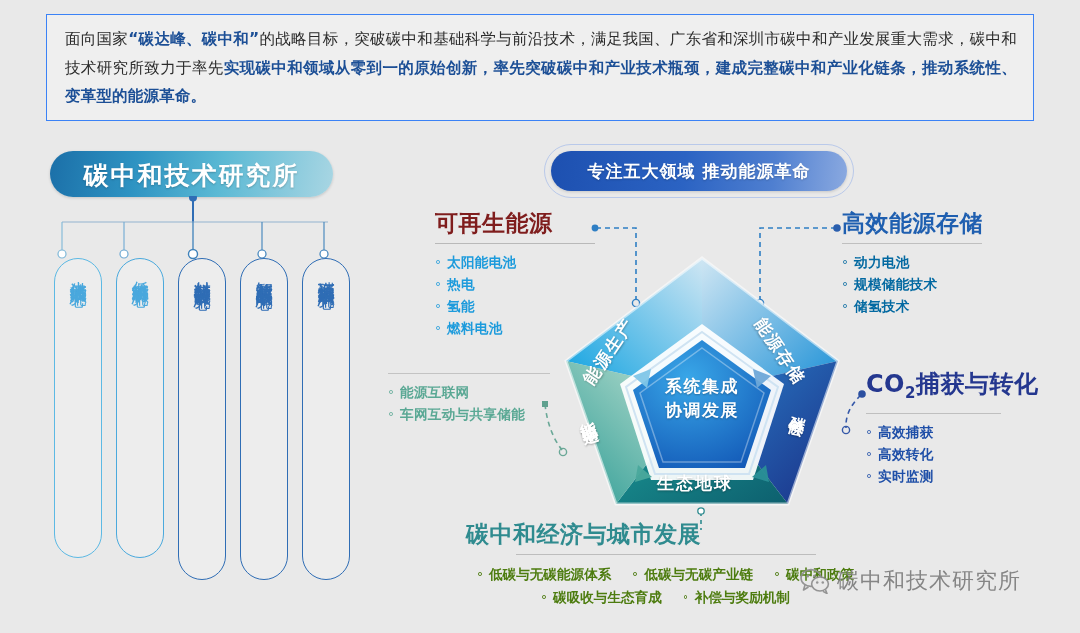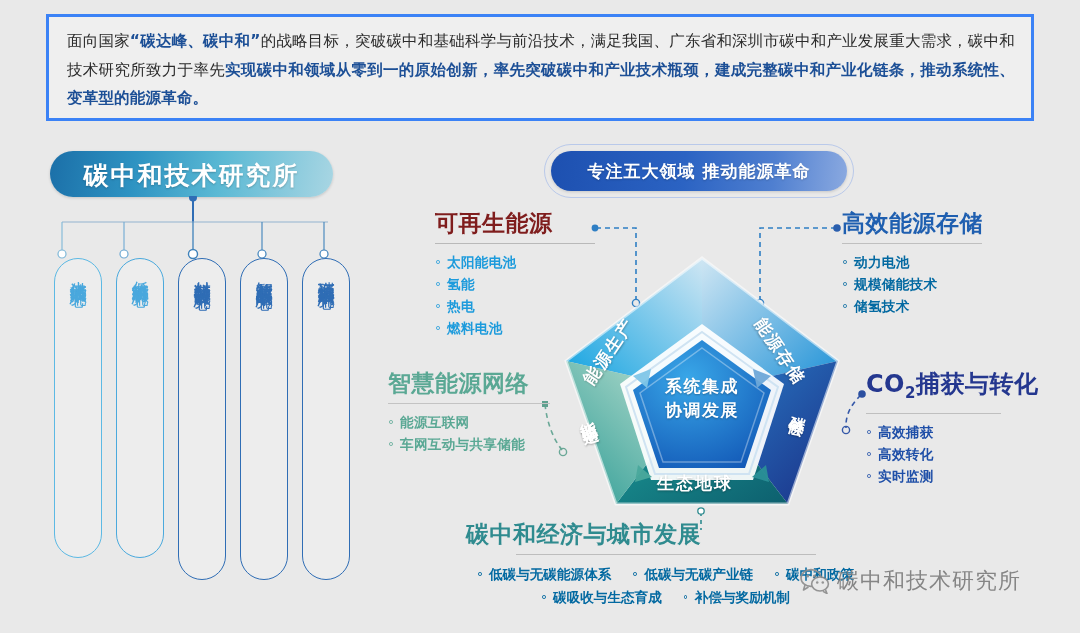--- a/index.html
+++ b/index.html
@@ -7,21 +7,21 @@
     width:1080px;height:633px;
     background:#e9e9e9;
     font-family:"DejaVu Sans","Liberation Sans",sans-serif;
     overflow:hidden;position:relative;
   }
   .stage{position:absolute;left:0;top:0;width:1080px;height:633px;}
 
   
   .intro-box{
     position:absolute;left:46px;top:14px;width:988px;height:107px;
-    background:#efefef;border:3px solid #3b82f6;box-sizing:border-box;
+    background:#efefef;border:1px solid #3b82f6;box-sizing:border-box;
     padding:10px 16px 0 18px;
   }
   .intro-text{
     font-size:15.5px;line-height:28.5px;color:#2b2b2b;
     letter-spacing:.2px;text-align:justify;
   }
   .intro-text .hl{color:#1c4f96;font-weight:bold;}
 
   
   .inst-pill{
@@ -120,21 +120,21 @@
   #sec-grid .rule{width:162px;background:#c3c3c3;}
   #sec-grid li{color:#5aa894;}
 
   
   #sec-econ{left:466px;top:519px;width:400px;}
   #sec-econ h3{color:#2f8b8f;font-size:23px;}
   #sec-econ .rule{width:300px;margin:5px auto 8px auto;background:#bdbdbd;}
   .econ-rows{display:block;}
   .econ-row{display:flex;justify-content:center;gap:22px;}
   .econ-row span{
-    font-size:13.6px;font-weight:bold;color:#0369a1;position:relative;
+    font-size:13.6px;font-weight:bold;color:#4d7c0f;position:relative;
     padding-left:11px;line-height:23px;white-space:nowrap;
   }
   .econ-row span::before{
     content:"";position:absolute;left:0;top:9px;width:3.6px;height:3.6px;
     border:1px solid currentColor;border-radius:50%;box-sizing:border-box;
   }
 
   
   .penta{position:absolute;left:556px;top:256px;width:292px;height:272px;}
   .penta svg{position:absolute;left:0;top:0;}
@@ -289,22 +289,22 @@
       <div>系统集成</div>
       <div>协调发展</div>
     </div>
   </div>
 
   <div class="sec" id="sec-renew">
     <h3>可再生能源</h3>
     <div class="rule"></div>
     <ul>
         <li>太阳能电池</li>
+        <li>热电</li>
         <li>氢能</li>
-        <li>热电</li>
         <li>燃料电池</li>
       </ul>
   </div>
 
   <div class="sec" id="sec-storage">
     <h3>高效能源存储</h3>
     <div class="rule"></div>
     <ul>
         <li>动力电池</li>
         <li>规模储能技术</li>
@@ -316,21 +316,20 @@
     <h3><span>CO</span><sub>2</sub><span>捕获与转化</span></h3>
     <div class="rule"></div>
     <ul>
         <li>高效捕获</li>
         <li>高效转化</li>
         <li>实时监测</li>
       </ul>
   </div>
 
   <div class="sec" id="sec-grid">
-    <h3>智慧能源网络</h3>
     <div class="rule"></div>
     <ul>
         <li>能源互联网</li>
         <li>车网互动与共享储能</li>
       </ul>
   </div>
 
   <div class="sec" id="sec-econ">
     <h3>碳中和经济与城市发展</h3>
     <div class="rule"></div>

